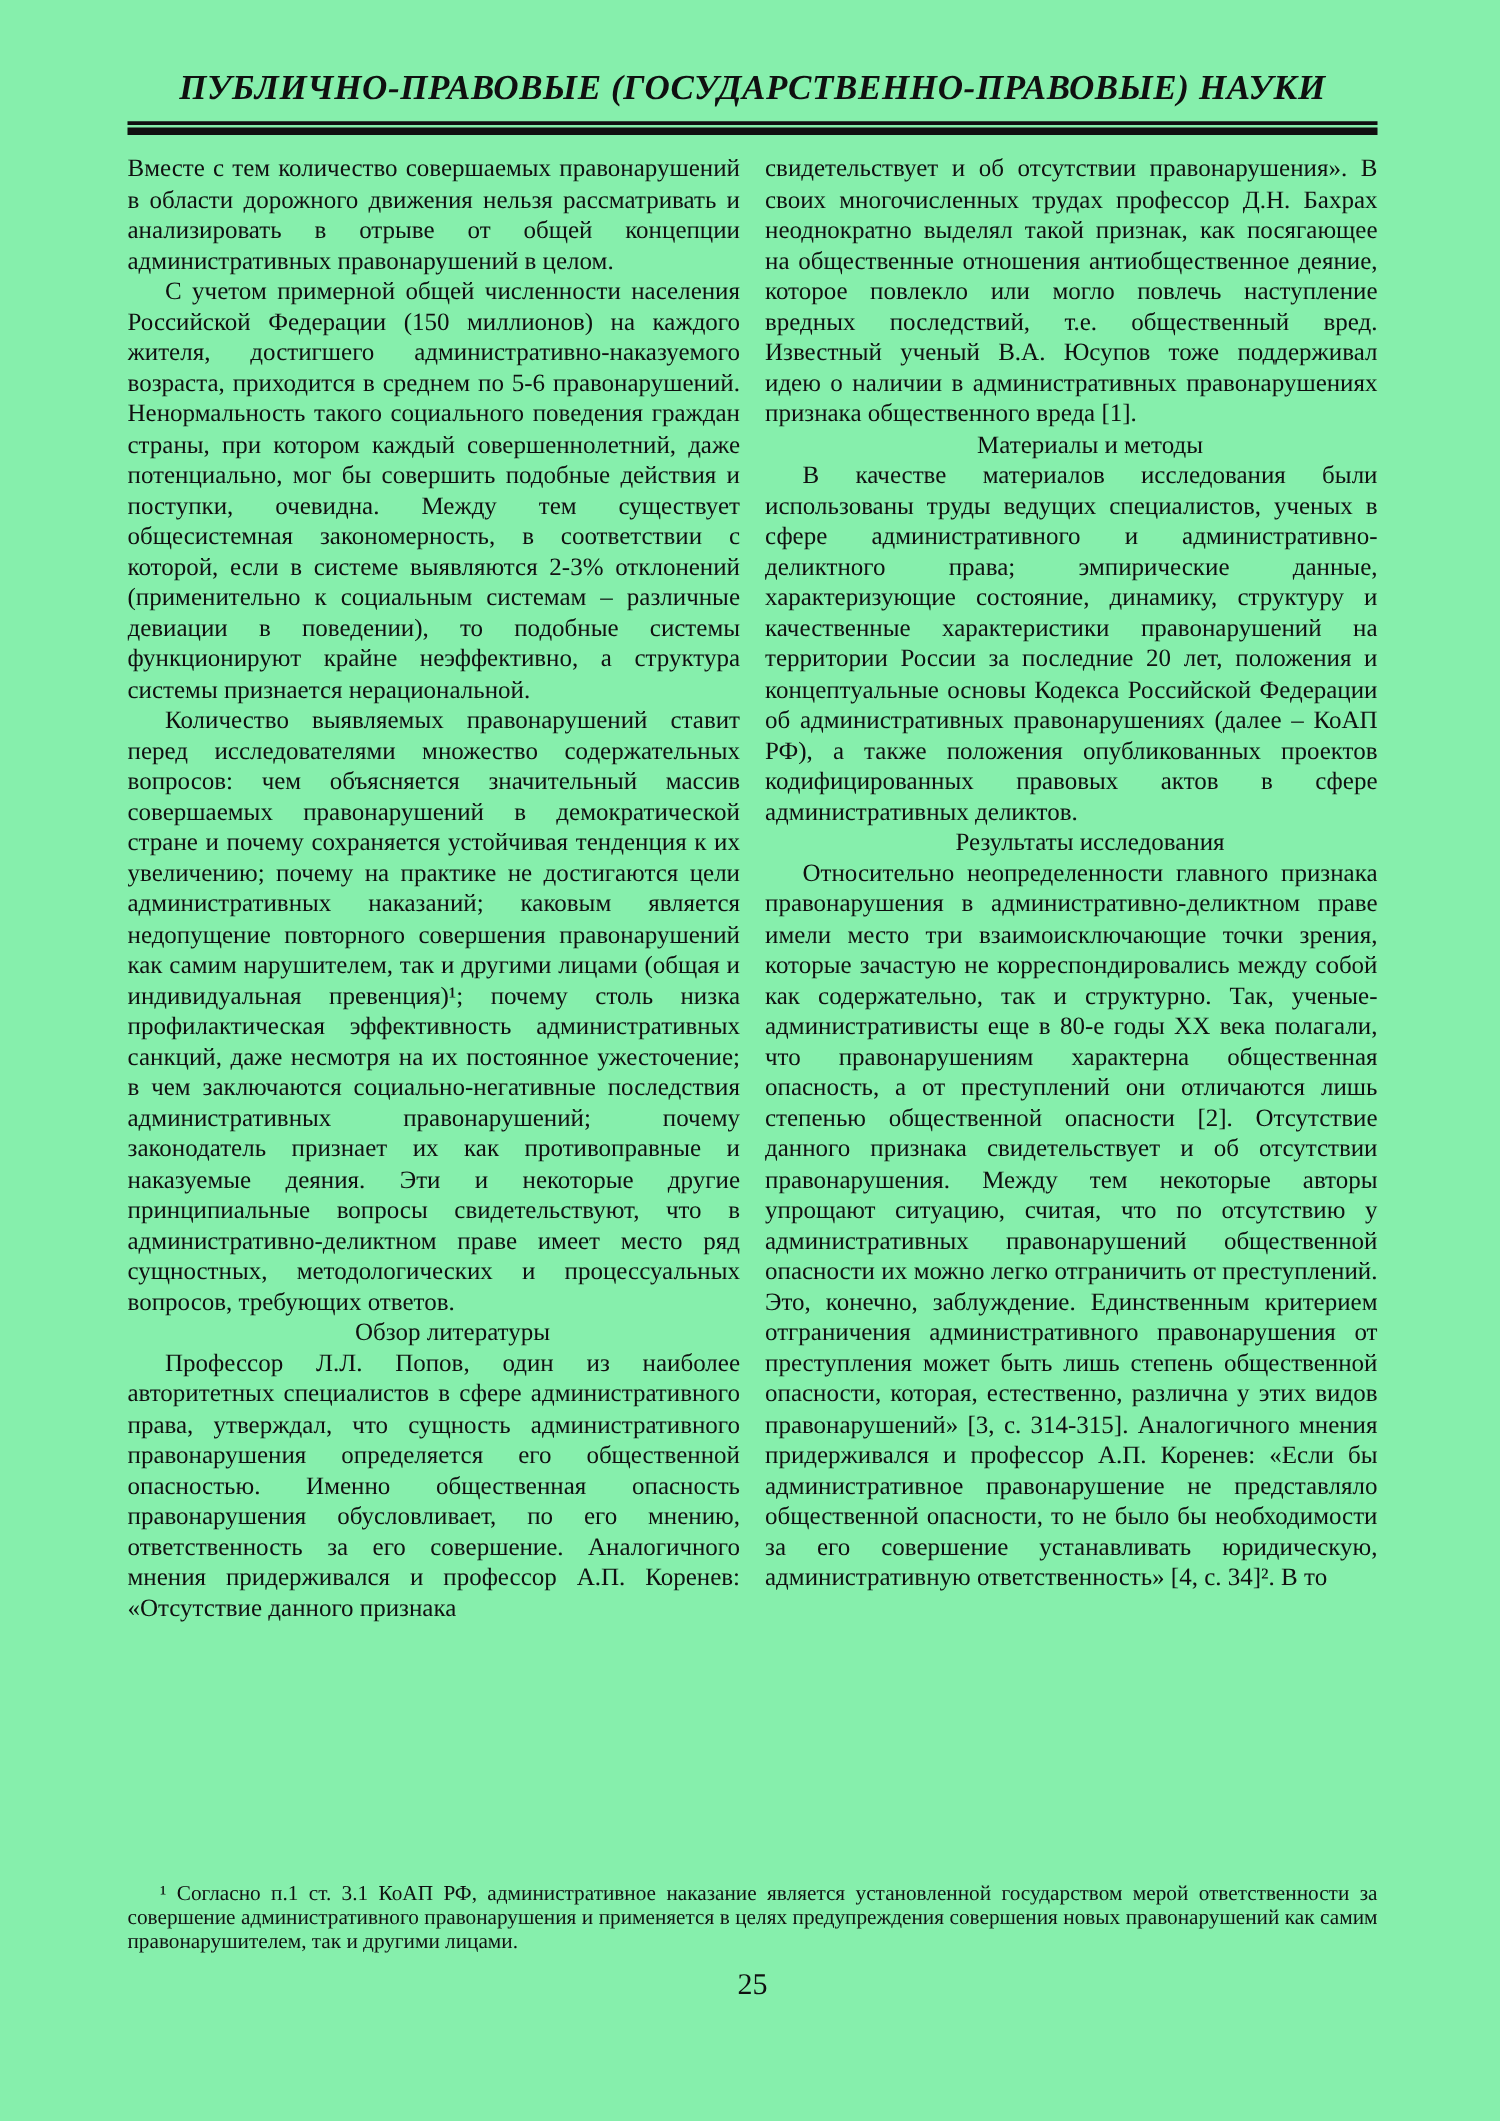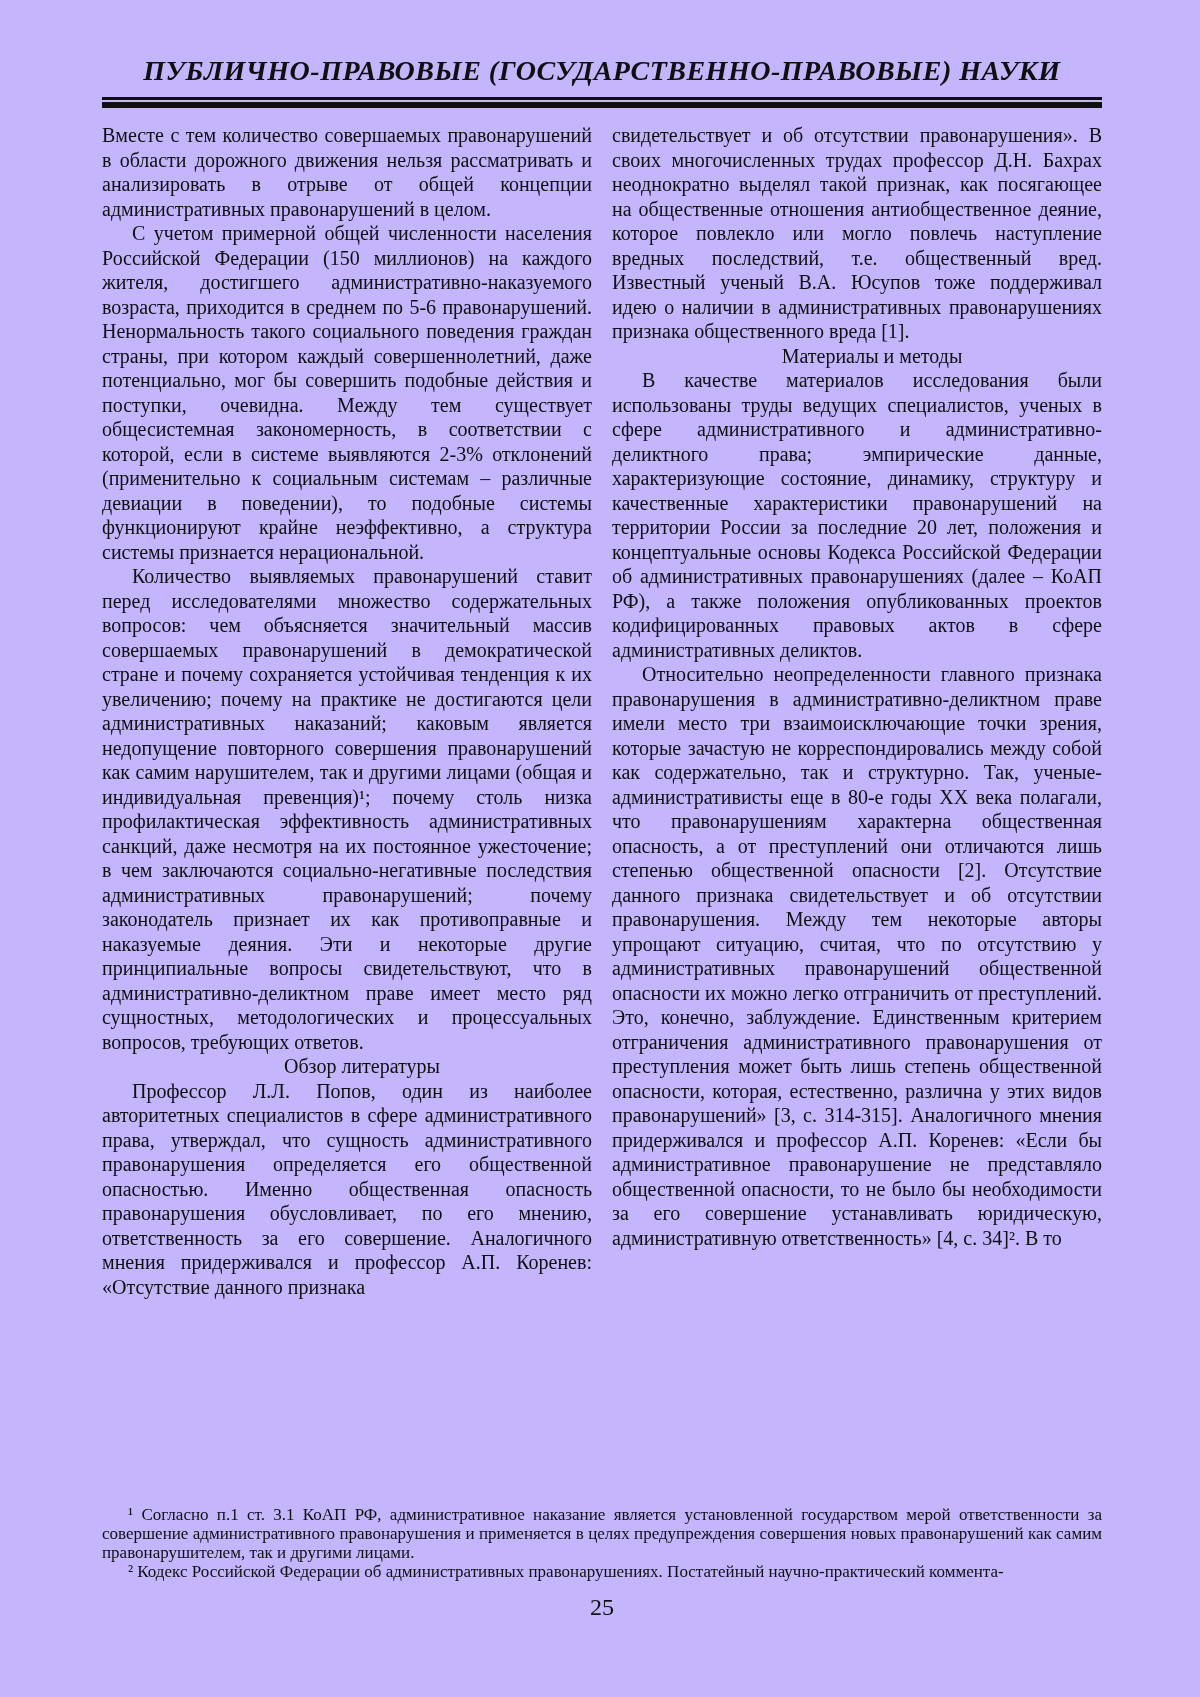--- a/index.html
+++ b/index.html
@@ -1,21 +1,21 @@
 <!DOCTYPE html>
 <html lang="ru"><head>
 <meta charset="utf-8">
 <style>
   html, body { margin: 0; padding: 0; background: #ffffff; }
   .page {
     position: relative;
     width: 1200px;
     height: 1697px;
     margin: 0 auto;
-    background: #c4b5fd;
+    background: #86efac;
     color: #101010;
     box-sizing: border-box;
     padding: 54px 98px 0 102px;
     font-family: "Liberation Serif", "DejaVu Serif", serif;
     overflow: hidden;
   }
   .header-title {
     text-align: center;
     font-weight: bold;
     font-style: italic;
@@ -83,25 +83,25 @@
       <p>С учетом примерной общей численности населения Российской Федерации (150 миллионов) на каждого жителя, достигшего административно-наказуемого возраста, приходится в среднем по 5-6 правонарушений. Ненормальность такого социального поведения граждан страны, при котором каждый совершеннолетний, даже потенциально, мог бы совершить подобные действия и поступки, очевидна. Между тем существует общесистемная закономерность, в соответствии с которой, если в системе выявляются 2-3% отклонений (применительно к социальным системам – различные девиации в поведении), то подобные системы функционируют крайне неэффективно, а структура системы признается нерациональной.</p>
       <p>Количество выявляемых правонарушений ставит перед исследователями множество содержательных вопросов: чем объясняется значительный массив совершаемых правонарушений в демократической стране и почему сохраняется устойчивая тенденция к их увеличению; почему на практике не достигаются цели административных наказаний; каковым является недопущение повторного совершения правонарушений как самим нарушителем, так и другими лицами (общая и индивидуальная превенция)¹; почему столь низка профилактическая эффективность административных санкций, даже несмотря на их постоянное ужесточение; в чем заключаются социально-негативные последствия административных правонарушений; почему законодатель признает их как противоправные и наказуемые деяния. Эти и некоторые другие принципиальные вопросы свидетельствуют, что в административно-деликтном праве имеет место ряд сущностных, методологических и процессуальных вопросов, требующих ответов.</p>
       <p class="section-heading">Обзор литературы</p>
       <p>Профессор Л.Л. Попов, один из наиболее авторитетных специалистов в сфере административного права, утверждал, что сущность административного правонарушения определяется его общественной опасностью. Именно общественная опасность правонарушения обусловливает, по его мнению, ответственность за его совершение. Аналогичного мнения придерживался и профессор А.П. Коренев: «Отсутствие данного признака</p>
     </div>
 
     <div class="col">
       <p class="continuation">свидетельствует и об отсутствии правонарушения». В своих многочисленных трудах профессор Д.Н. Бахрах неоднократно выделял такой признак, как посягающее на общественные отношения антиобщественное деяние, которое повлекло или могло повлечь наступление вредных последствий, т.е. общественный вред. Известный ученый В.А. Юсупов тоже поддерживал идею о наличии в административных правонарушениях признака общественного вреда [1].</p>
       <p class="section-heading">Материалы и методы</p>
       <p>В качестве материалов исследования были использованы труды ведущих специалистов, ученых в сфере административного и административно-деликтного права; эмпирические данные, характеризующие состояние, динамику, структуру и качественные характеристики правонарушений на территории России за последние 20 лет, положения и концептуальные основы Кодекса Российской Федерации об административных правонарушениях (далее – КоАП РФ), а также положения опубликованных проектов кодифицированных правовых актов в сфере административных деликтов.</p>
+      <p class="section-heading">Результаты исследования</p>
       <p>Относительно неопределенности главного признака правонарушения в административно-деликтном праве имели место три взаимоисключающие точки зрения, которые зачастую не корреспондировались между собой как содержательно, так и структурно. Так, ученые-административисты еще в 80-е годы XX века полагали, что правонарушениям характерна общественная опасность, а от преступлений они отличаются лишь степенью общественной опасности [2]. Отсутствие данного признака свидетельствует и об отсутствии правонарушения. Между тем некоторые авторы упрощают ситуацию, считая, что по отсутствию у административных правонарушений общественной опасности их можно легко отграничить от преступлений. Это, конечно, заблуждение. Единственным критерием отграничения административного правонарушения от преступления может быть лишь степень общественной опасности, которая, естественно, различна у этих видов правонарушений» [3, с. 314-315]. Аналогичного мнения придерживался и профессор А.П. Коренев: «Если бы административное правонарушение не представляло общественной опасности, то не было бы необходимости за его совершение устанавливать юридическую, административную ответственность» [4, с. 34]². В то</p>
     </div>
 
   </div>
 
   <div class="footnotes">
     <p>¹ Согласно п.1 ст. 3.1 КоАП РФ, административное наказание является установленной государством мерой ответственности за совершение административного правонарушения и применяется в целях предупреждения совершения новых правонарушений как самим правонарушителем, так и другими лицами.</p>
-    <p>² Кодекс Российской Федерации об административных правонарушениях. Постатейный научно-практический коммента-</p>
   </div>
 
   <div class="page-number">25</div>
 
 </div>
 
 </body></html>

